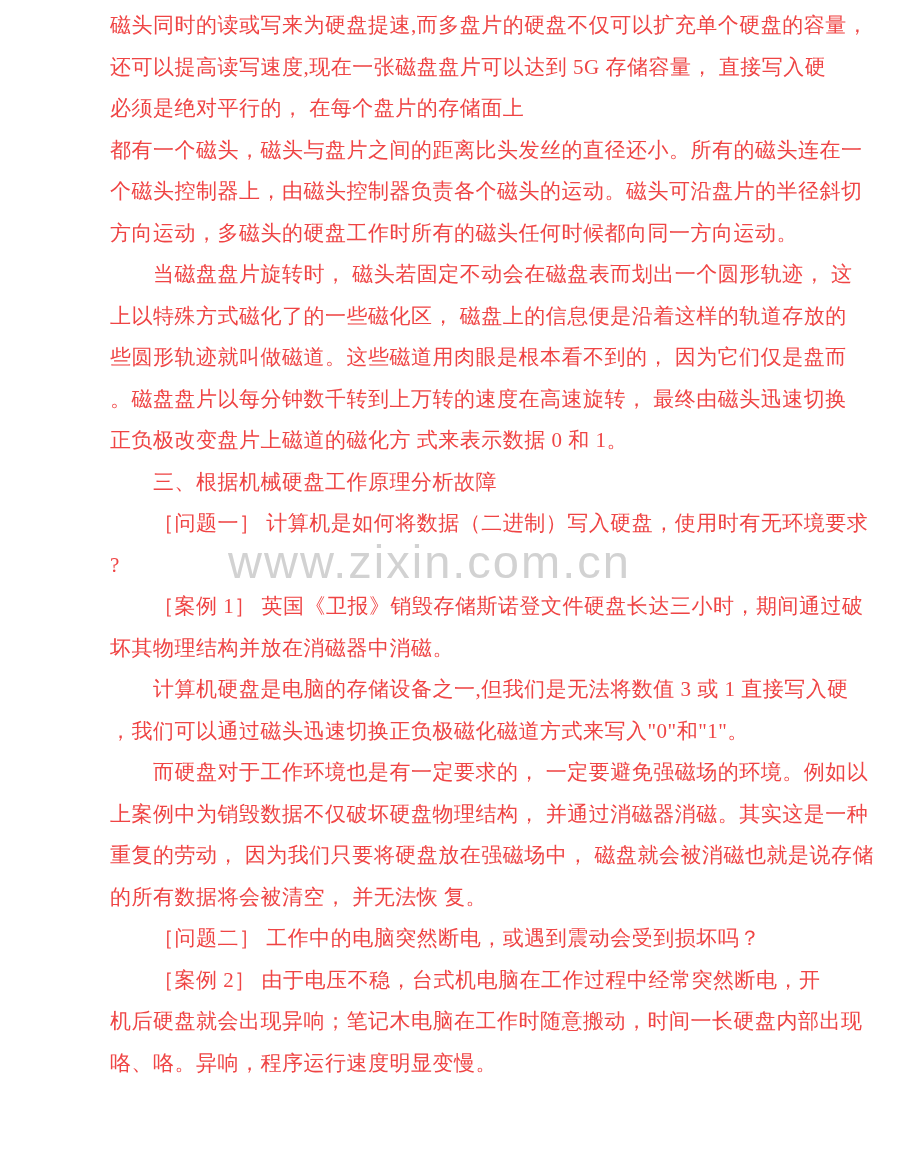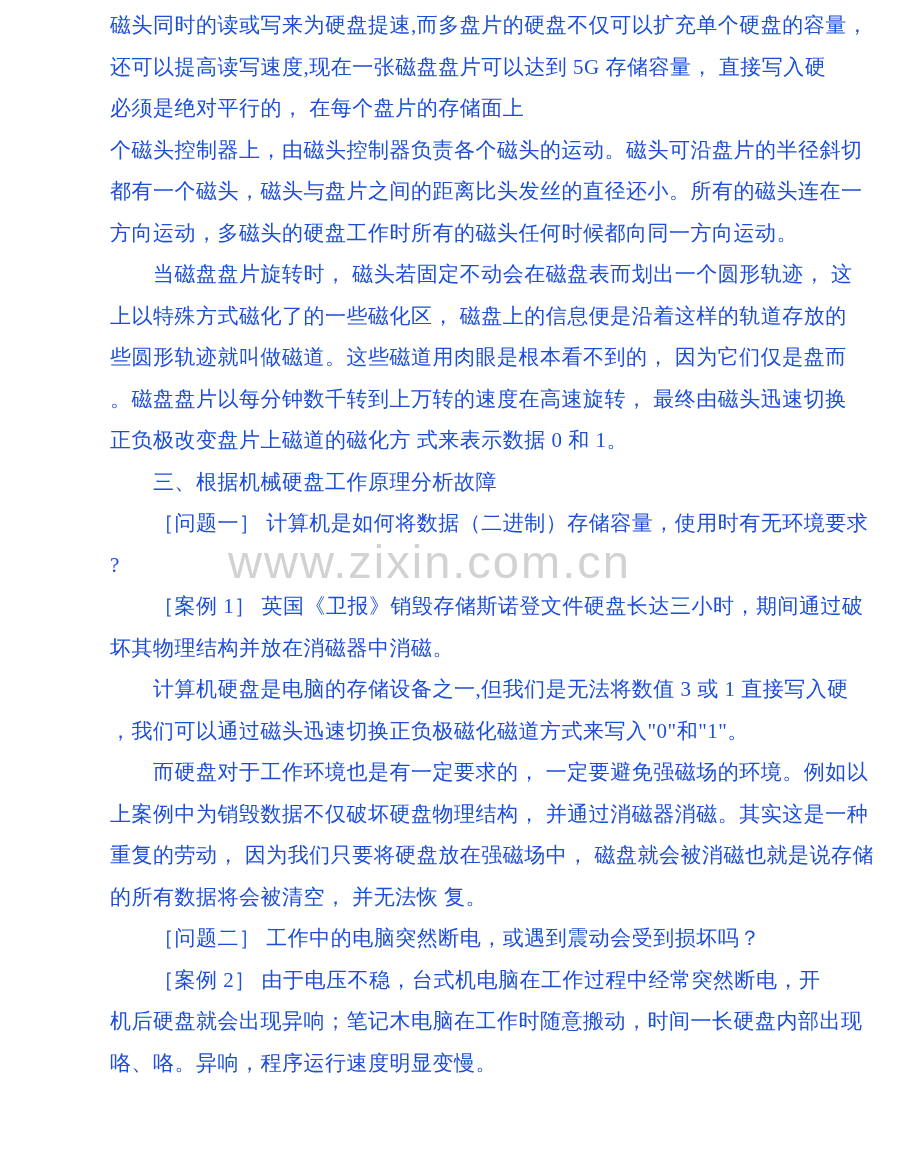--- a/index.html
+++ b/index.html
@@ -32,46 +32,46 @@
     position: absolute;
     left: 110px;
     top: 5px;
     width: 748px;
     z-index: 2;
   }
   .line {
     height: 41.5px;
     line-height: 41.5px;
     font-size: 21px;
-    color: #1d4ed8;
+    color: #ef4444;
     white-space: pre;
     letter-spacing: 0.5px;
   }
 </style>
 </head>
 <body>
 
 <div class="page">
 
   <div class="watermark">www.zixin.com.cn</div>
 
   <div class="textblock">
     <div class="line">磁头同时的读或写来为硬盘提速,而多盘片的硬盘不仅可以扩充单个硬盘的容量，</div>
     <div class="line">还可以提高读写速度,现在一张磁盘盘片可以达到 5G 存储容量， 直接写入硬</div>
     <div class="line">必须是绝对平行的， 在每个盘片的存储面上</div>
+    <div class="line">都有一个磁头，磁头与盘片之间的距离比头发丝的直径还小。所有的磁头连在一</div>
     <div class="line">个磁头控制器上，由磁头控制器负责各个磁头的运动。磁头可沿盘片的半径斜切</div>
-    <div class="line">都有一个磁头，磁头与盘片之间的距离比头发丝的直径还小。所有的磁头连在一</div>
     <div class="line">方向运动，多磁头的硬盘工作时所有的磁头任何时候都向同一方向运动。</div>
     <div class="line">　　当磁盘盘片旋转时， 磁头若固定不动会在磁盘表而划出一个圆形轨迹， 这</div>
     <div class="line">上以特殊方式磁化了的一些磁化区， 磁盘上的信息便是沿着这样的轨道存放的</div>
     <div class="line">些圆形轨迹就叫做磁道。这些磁道用肉眼是根本看不到的， 因为它们仅是盘而</div>
     <div class="line">。磁盘盘片以每分钟数千转到上万转的速度在高速旋转， 最终由磁头迅速切换</div>
     <div class="line">正负极改变盘片上磁道的磁化方 式来表示数据 0 和 1。</div>
     <div class="line">　　三、根据机械硬盘工作原理分析故障</div>
-    <div class="line">　　［问题一］ 计算机是如何将数据（二进制）存储容量，使用时有无环境要求</div>
+    <div class="line">　　［问题一］ 计算机是如何将数据（二进制）写入硬盘，使用时有无环境要求</div>
     <div class="line">?</div>
     <div class="line">　　［案例 1］ 英国《卫报》销毁存储斯诺登文件硬盘长达三小时，期间通过破</div>
     <div class="line">坏其物理结构并放在消磁器中消磁。</div>
     <div class="line">　　计算机硬盘是电脑的存储设备之一,但我们是无法将数值 3 或 1 直接写入硬</div>
     <div class="line">，我们可以通过磁头迅速切换正负极磁化磁道方式来写入"0"和"1"。</div>
     <div class="line">　　而硬盘对于工作环境也是有一定要求的， 一定要避免强磁场的环境。例如以</div>
     <div class="line">上案例中为销毁数据不仅破坏硬盘物理结构， 并通过消磁器消磁。其实这是一种</div>
     <div class="line">重复的劳动， 因为我们只要将硬盘放在强磁场中， 磁盘就会被消磁也就是说存储</div>
     <div class="line">的所有数据将会被清空， 并无法恢 复。</div>
     <div class="line">　　［问题二］ 工作中的电脑突然断电，或遇到震动会受到损坏吗？</div>

